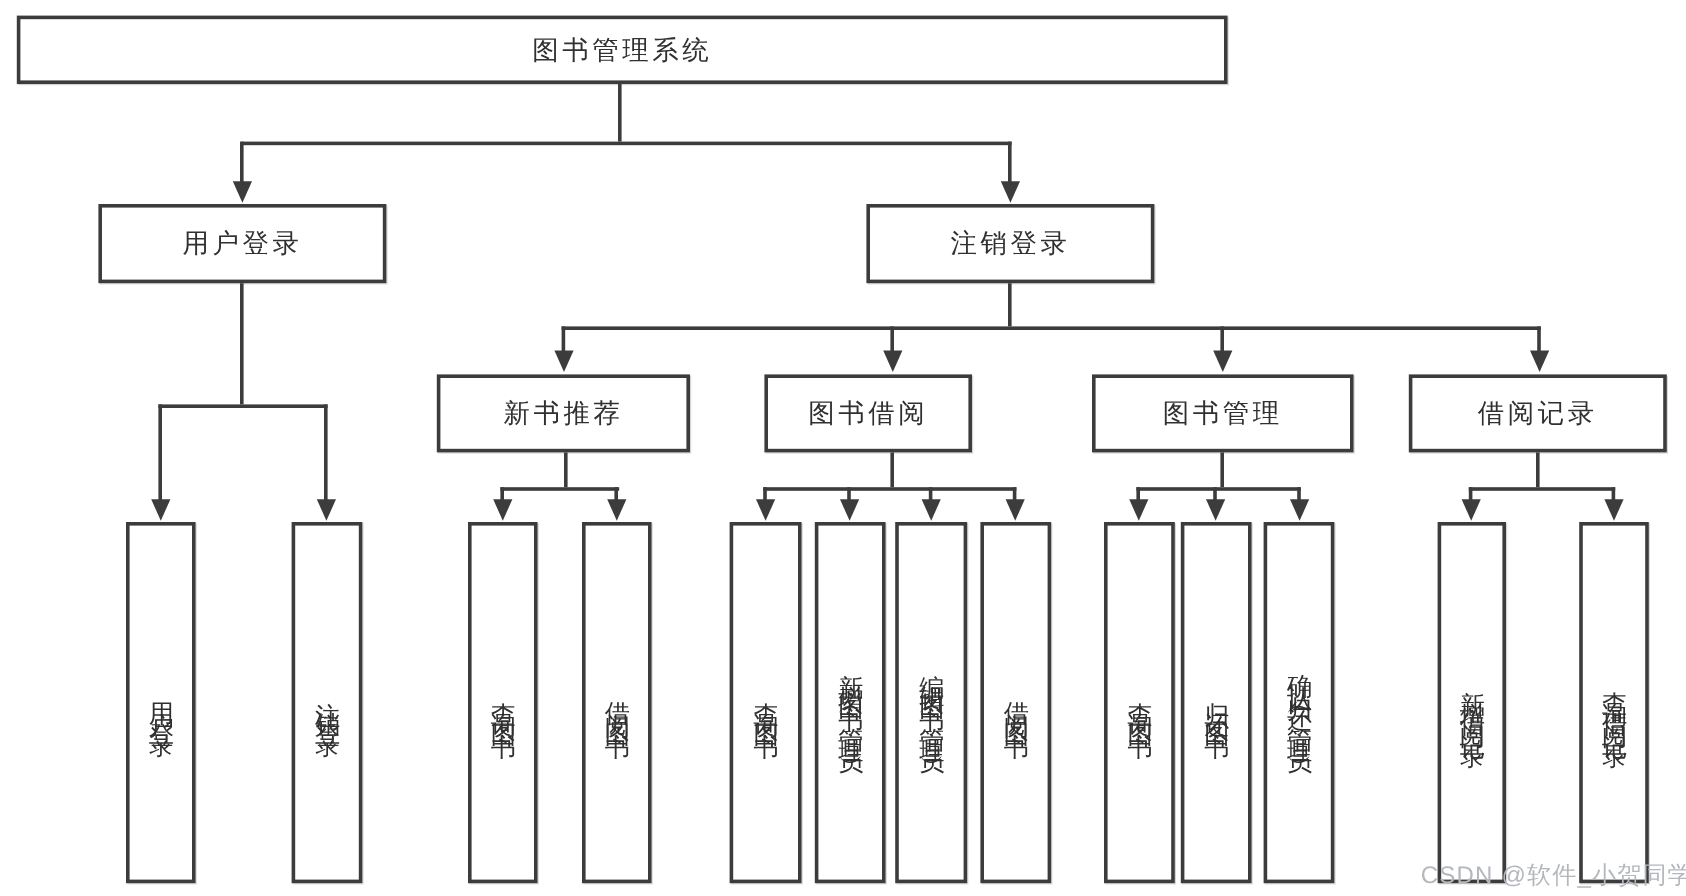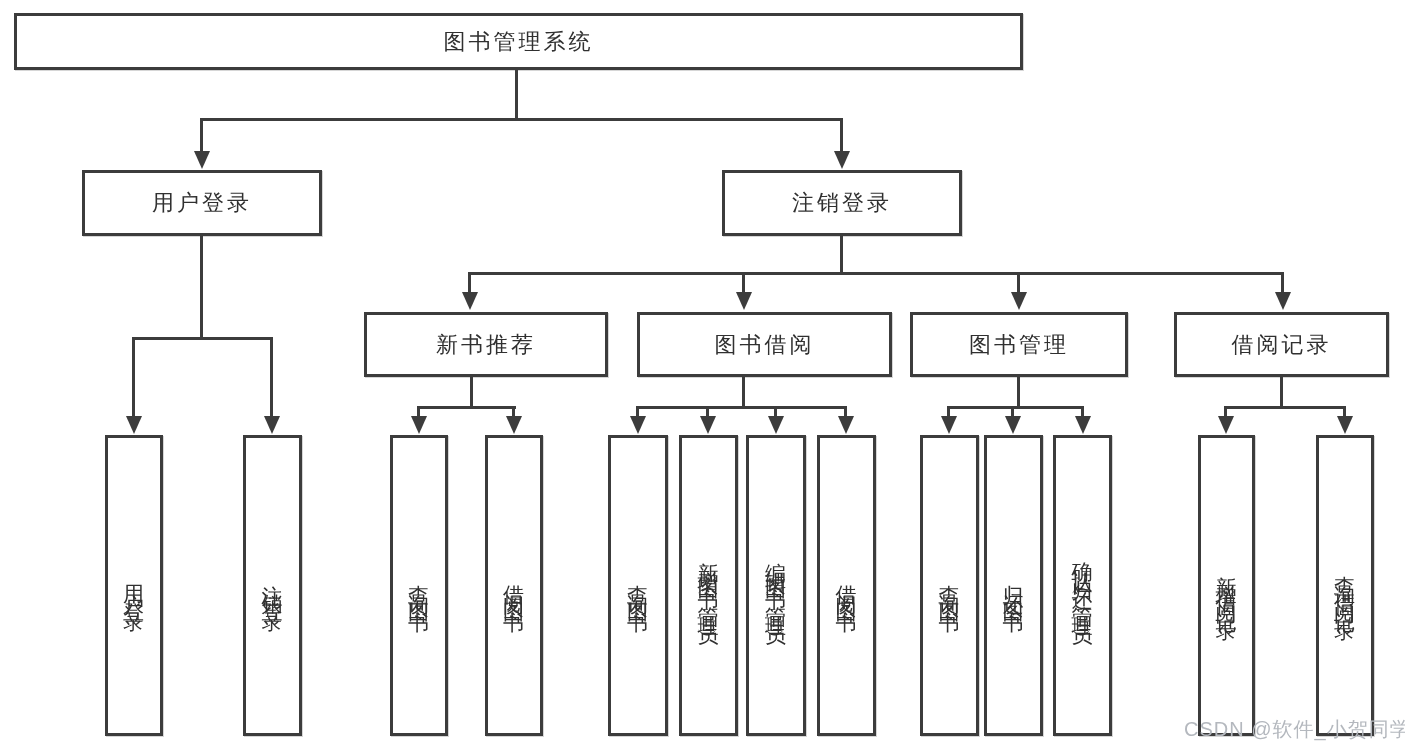--- a/index.html
+++ b/index.html
@@ -72,22 +72,22 @@
   <div class="line" style="left:468px;top:272px;width:816px;height:3px;"></div>
   <div class="line" style="left:468px;top:272px;width:3px;height:21px;"></div>
   <div class="ah" style="left:462px;top:292px;"></div>
   <div class="line" style="left:742px;top:272px;width:3px;height:21px;"></div>
   <div class="ah" style="left:736px;top:292px;"></div>
   <div class="line" style="left:1017px;top:272px;width:3px;height:21px;"></div>
   <div class="ah" style="left:1011px;top:292px;"></div>
   <div class="line" style="left:1281px;top:272px;width:3px;height:21px;"></div>
   <div class="ah" style="left:1275px;top:292px;"></div>
 
-  <div class="box hbox" style="left:364px;top:312px;width:244px;height:65px;">新书推荐</div>
-  <div class="box hbox" style="left:637px;top:312px;width:255px;height:65px;">图书借阅</div>
+  <div class="box hbox" style="left:364px;top:312px;width:211px;height:65px;">新书推荐</div>
+  <div class="box hbox" style="left:637px;top:312px;width:173px;height:65px;">图书借阅</div>
   <div class="box hbox" style="left:910px;top:312px;width:218px;height:65px;">图书管理</div>
   <div class="box hbox" style="left:1174px;top:312px;width:215px;height:65px;">借阅记录</div>
 
   <div class="line" style="left:470px;top:377px;width:3px;height:29px;"></div>
   <div class="line" style="left:417px;top:406px;width:99px;height:3px;"></div>
   <div class="line" style="left:417px;top:406px;width:3px;height:11px;"></div>
   <div class="ah" style="left:411px;top:416px;"></div>
   <div class="line" style="left:512px;top:406px;width:3px;height:11px;"></div>
   <div class="ah" style="left:506px;top:416px;"></div>
 

